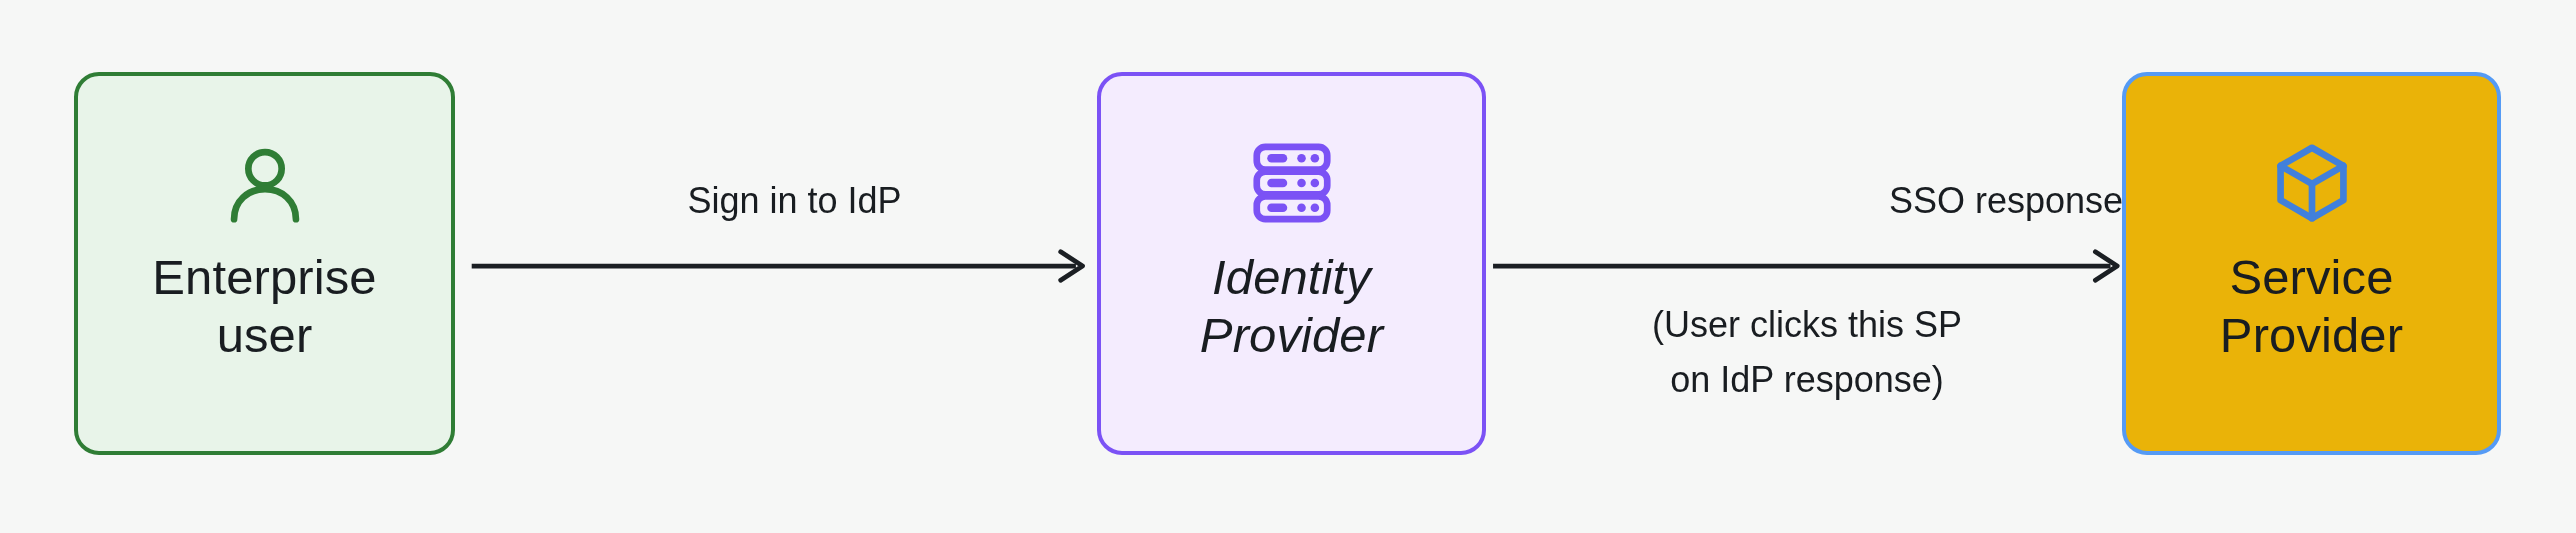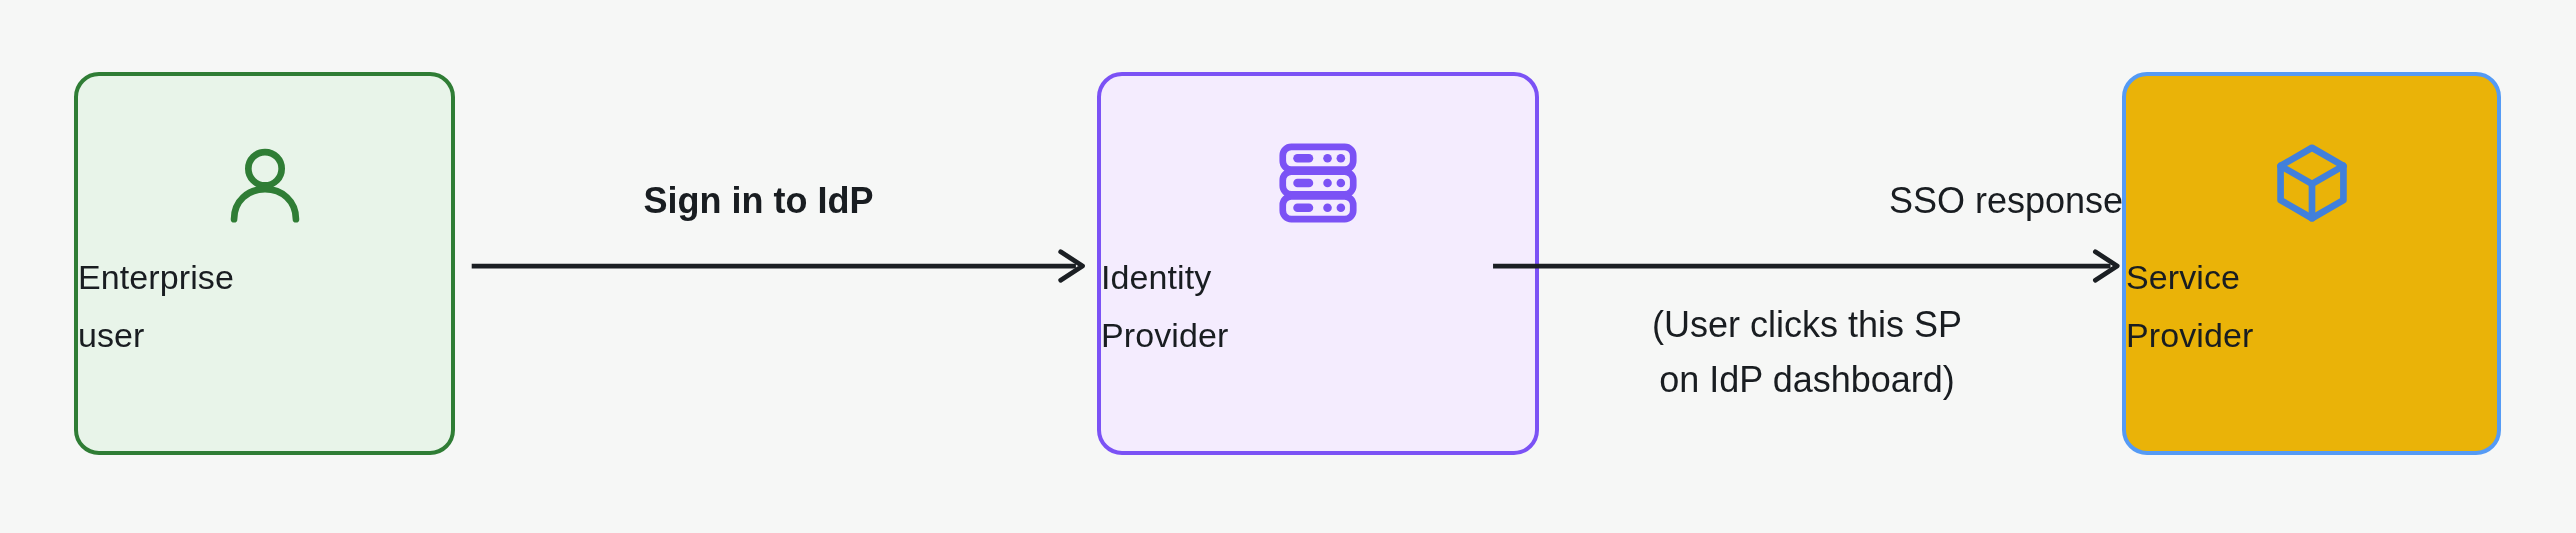--- a/index.html
+++ b/index.html
@@ -33,43 +33,44 @@
   .node-icon {
     margin-top: 67px;
     width: 80px;
     height: 80px;
     display: block;
     line-height: 0;
   }
   .node-label {
     margin-top: 25px;
     width: 100%;
-    text-align: left;
+    text-align: center;
     color: #191d21;
-    font-size: 34px;
+    font-size: 49px;
     line-height: 58px;
     letter-spacing: 0.1px;
     white-space: pre-line;
   }
 
   #node-user {
     left: 74px;
     top: 72px;
     width: 381px;
     height: 383px;
     background: #e8f4e9;
     border-color: #2f7d35;
   }
   #node-idp {
     left: 1097px;
     top: 72px;
-    width: 442px;
+    width: 389px;
     height: 383px;
     background: #f4ecfe;
     border-color: #7b52f5;
+    font-style: italic;
   }
   #node-sp {
     left: 2122px;
     top: 72px;
     width: 379px;
     height: 383px;
     background: #eab308;
     border-color: #559bf5;
   }
 
@@ -85,24 +86,23 @@
   
   .edge-label {
     position: absolute;
     text-align: center;
     color: #191d21;
     font-size: 36px;
     line-height: 55px;
     white-space: pre-line;
   }
   #edge-label-1 {
-    left: 450px;
+    left: 486px;
     top: 173px;
     width: 617px;
-    font-weight: bold;
   }
   #edge-label-2-top {
     left: 1492px;
     top: 173px;
     width: 631px;
     text-align: right;
   }
   #edge-label-2-bottom {
     left: 1467px;
     top: 297px;
@@ -170,16 +170,16 @@
   <div class="edge-label" id="edge-label-2-top">SSO response</div>
 
   <div class="arrow" id="arrow-2">
     <svg width="631" height="38" viewBox="0 0 662 40" fill="none" xmlns="http://www.w3.org/2000/svg">
       <path d="M0 20 L650 20" stroke="#1b1f23" stroke-width="5"></path>
       <path d="M634 5 L657 20 L634 35" stroke="#1b1f23" stroke-width="5" stroke-linecap="round" stroke-linejoin="round" fill="none"></path>
     </svg>
   </div>
 
   <div class="edge-label" id="edge-label-2-bottom">(User clicks this SP
-on IdP dashboard)</div>
+on IdP response)</div>
 
 </div>
 
 
 </body></html>

